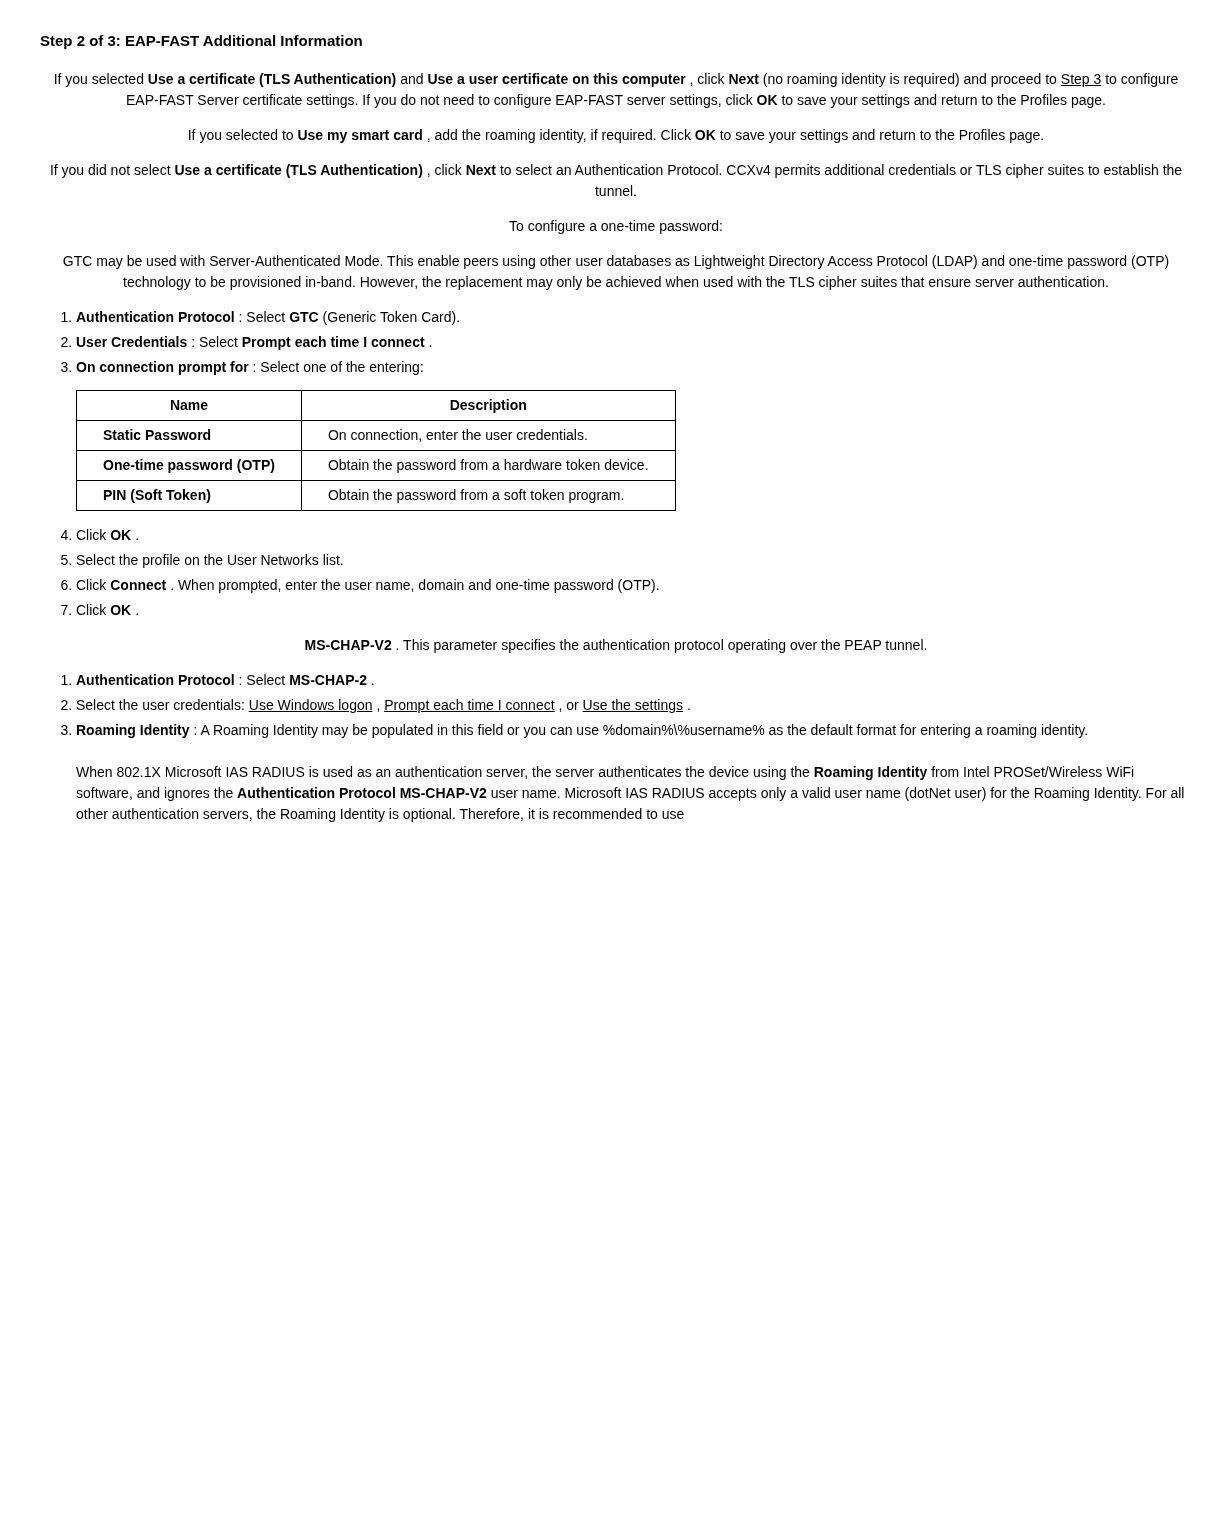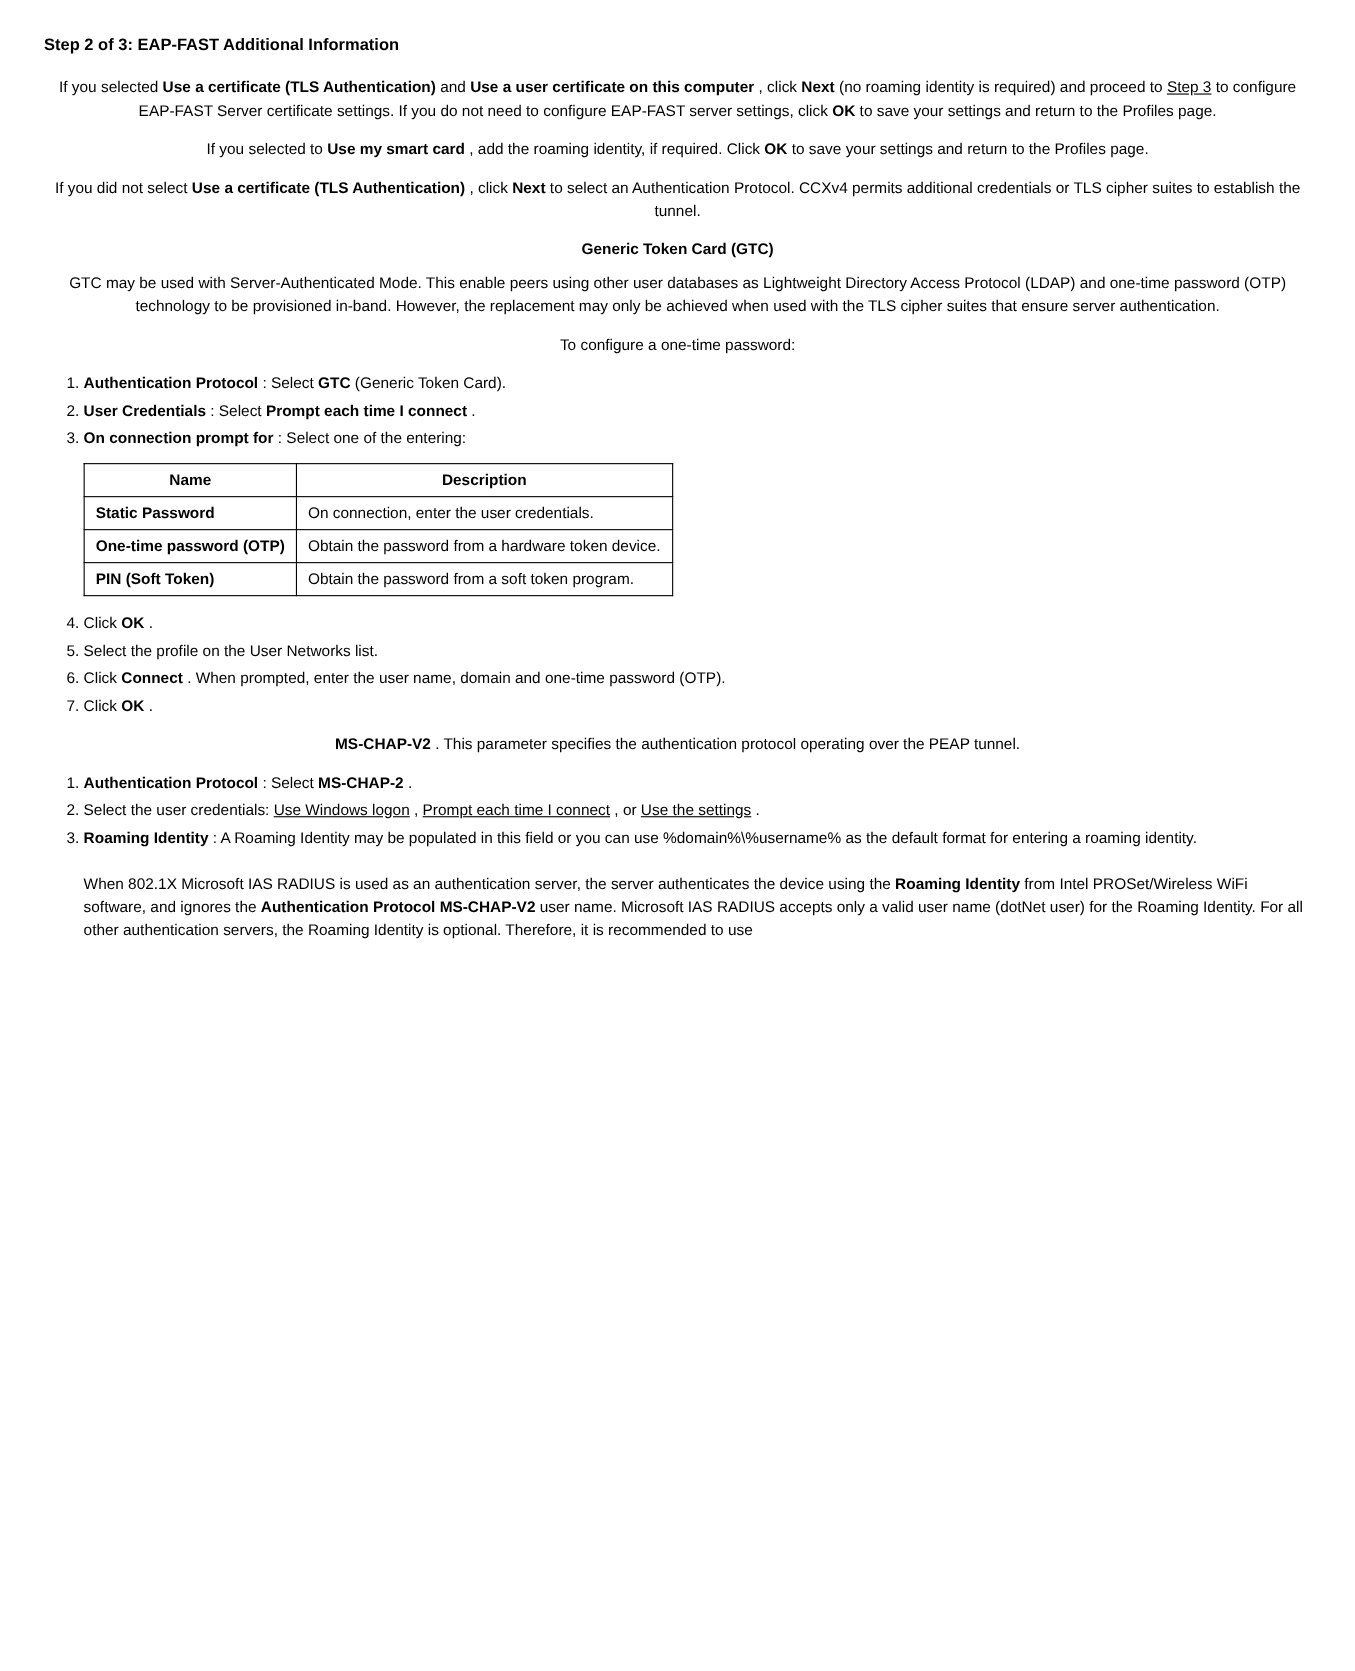--- a/index.html
+++ b/index.html
@@ -43,21 +43,21 @@
     }
     .table-container {
       margin: 12px 0 12px 0;
     }
     table {
       border-collapse: collapse;
       border: 1px solid #000;
     }
     table th, table td {
       border: 1px solid #000;
-      padding: 4px 10px;
+      padding: 4px 26px;
       font-size: 14px;
       vertical-align: top;
     }
     table th {
       font-weight: bold;
       background: #fff;
     }
   </style>
 </head>
 <body>
@@ -92,30 +92,27 @@
 
   <p>
     <span>If you did not select </span>
     <strong>Use a certificate (TLS Authentication)</strong>
     <span>, click </span>
     <strong>Next</strong>
     <span> to select an Authentication Protocol. CCXv4 permits additional credentials or TLS cipher suites to establish the tunnel.</span>
   </p>
 
 
-  <p class="section-heading">
-    <span>Generic Token Card (GTC)</span>
+
+  <p>
+    <span>To configure a one-time password:</span>
   </p>
 
   <p>
     <span>GTC may be used with Server-Authenticated Mode. This enable peers using other user databases as Lightweight Directory Access Protocol (LDAP) and one-time password (OTP) technology to be provisioned in-band. However, the replacement may only be achieved when used with the TLS cipher suites that ensure server authentication.</span>
-  </p>
-
-  <p>
-    <span>To configure a one-time password:</span>
   </p>
 
   <ol start="1">
     <li>
       <strong>Authentication Protocol</strong>
       <span>: Select </span>
       <strong>GTC</strong>
       <span> (Generic Token Card).</span>
     </li>
     <li>

